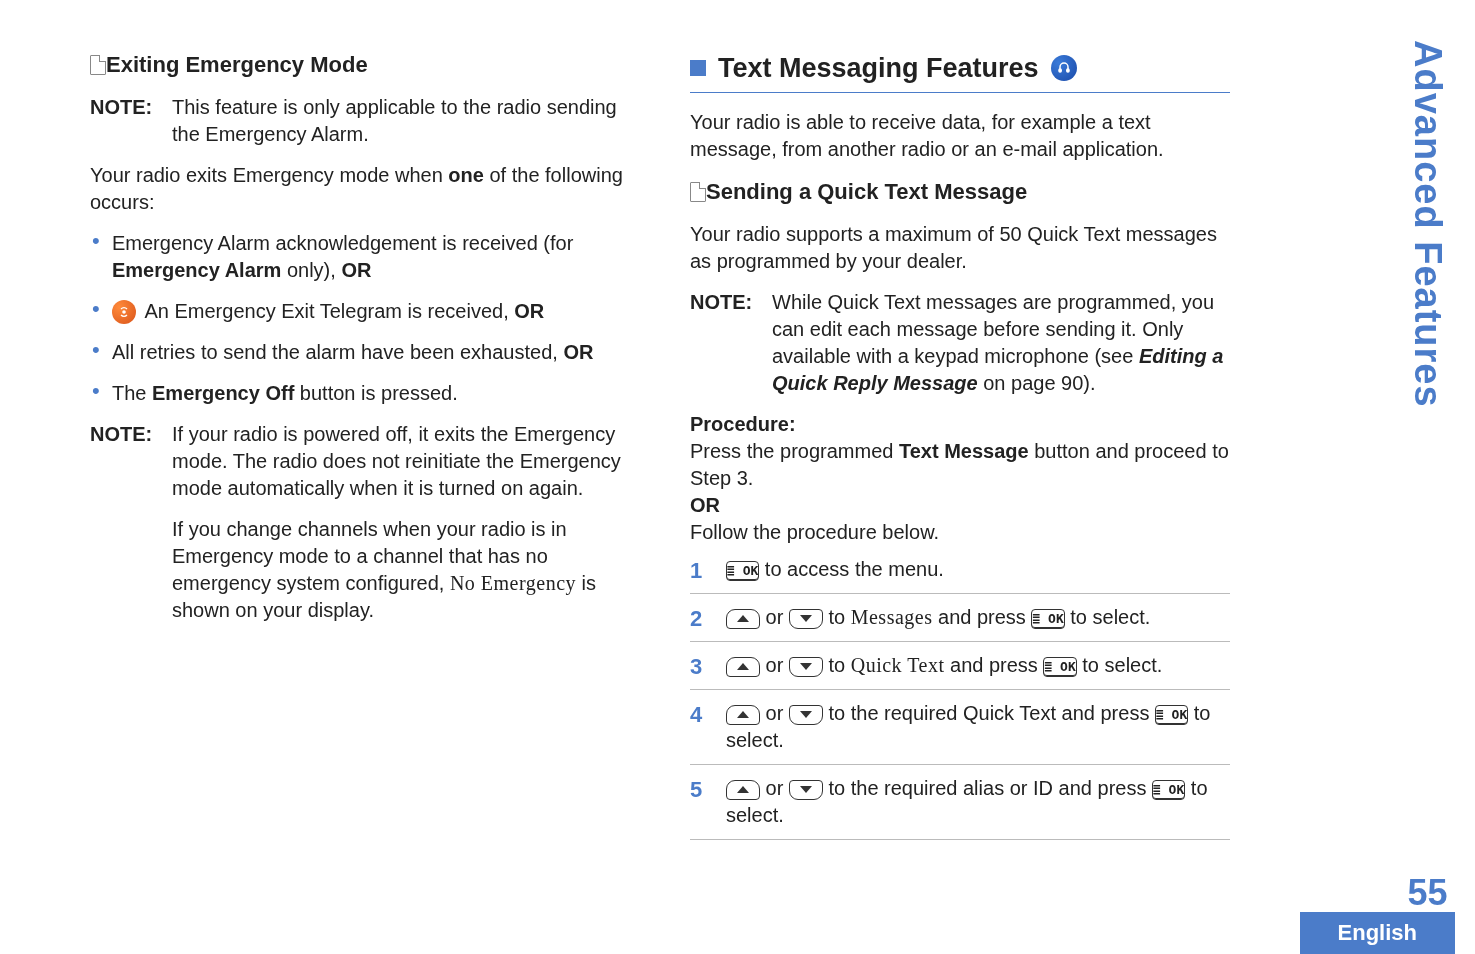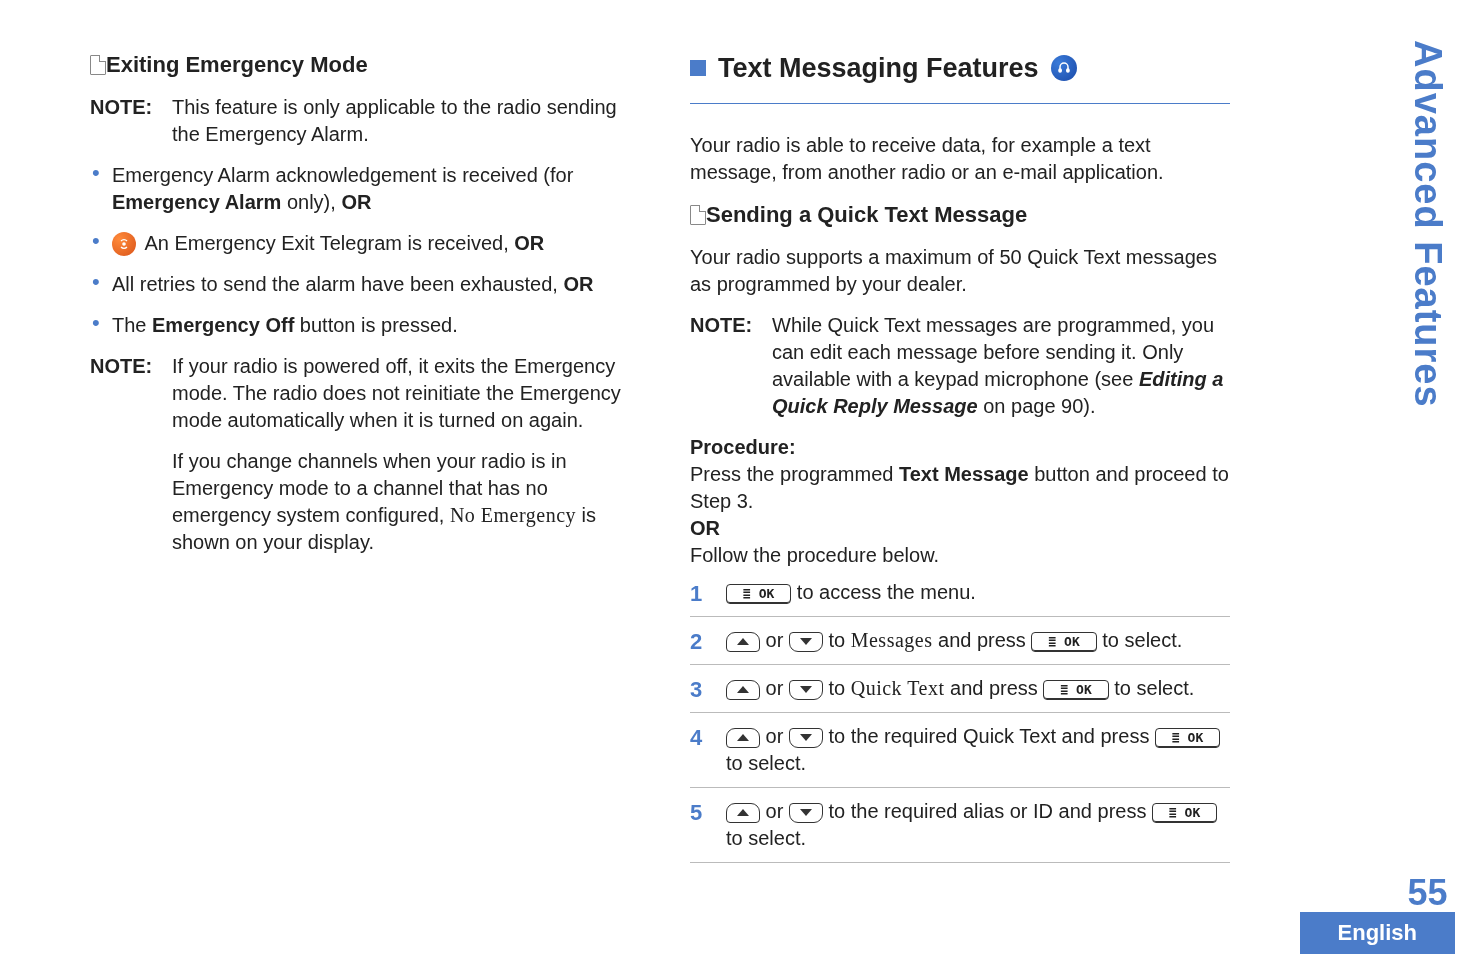--- a/index.html
+++ b/index.html
@@ -111,44 +111,44 @@
   }
   .circ-icon svg { width: 12px; height: 12px; }
   .mono { font-family: Liberation Serif, serif; letter-spacing: 0.5px; }
   .sect-head {
     display: flex;
     align-items: center;
     gap: 12px;
     font-size: 27px;
     font-weight: bold;
     color: #222;
-    padding-bottom: 17px;
+    padding-bottom: 6px;
     border-bottom: 1.5px solid #4b7cc9;
-    margin-bottom: 28px;
+    margin-bottom: 16px;
   }
   .sect-head .sq {
     width: 16px; height: 16px;
     background: #4b7cc9;
     flex-shrink: 0;
   }
   .headset-badge {
     width: 26px; height: 26px;
     border-radius: 50%;
     background: radial-gradient(circle at 30% 30%, #3a7bd9, #1a4aa9);
     display: inline-flex;
     align-items: center;
     justify-content: center;
     flex-shrink: 0;
   }
   .headset-badge svg { width: 14px; height: 14px; stroke: #fff; }
   .key {
     display: inline-block;
     border: 1.5px solid #333;
     border-radius: 4px;
-    padding: 0 16px;
+    padding: 0 0;
     font-size: 13px;
     font-weight: bold;
     font-family: monospace;
     vertical-align: middle;
     line-height: 18px;
     height: 20px;
     background: #fff;
     box-shadow: inset 0 -1px 0 #333;
   }
   .key-up, .key-down {
@@ -199,20 +199,23 @@
     <h2 class="sub">
       <span class="doc-icon"></span>
       <span>Exiting Emergency Mode</span>
     </h2>
 
     <div class="note-row">
       <div class="note-label">NOTE:</div>
       <div class="note-body">This feature is only applicable to the radio sending the Emergency Alarm.</div>
     </div>
 
+    <p class="para">
+      <span>Your radio exits Emergency mode when </span><b>one</b><span> of the following occurs:</span>
+    </p>
 
     <ul class="bullets">
       <li>
         <span>Emergency Alarm acknowledgement is received (for </span><b>Emergency Alarm</b><span> only), </span><b>OR</b>
       </li>
       <li>
         <span class="circ-icon">
           <svg viewBox="0 0 12 12">
               <circle cx="6" cy="6" r="1.8" fill="#fff"></circle>
               <path d="M3 3 A4 4 0 0 1 9 3" stroke="#fff" stroke-width="1.2" fill="none"></path>

